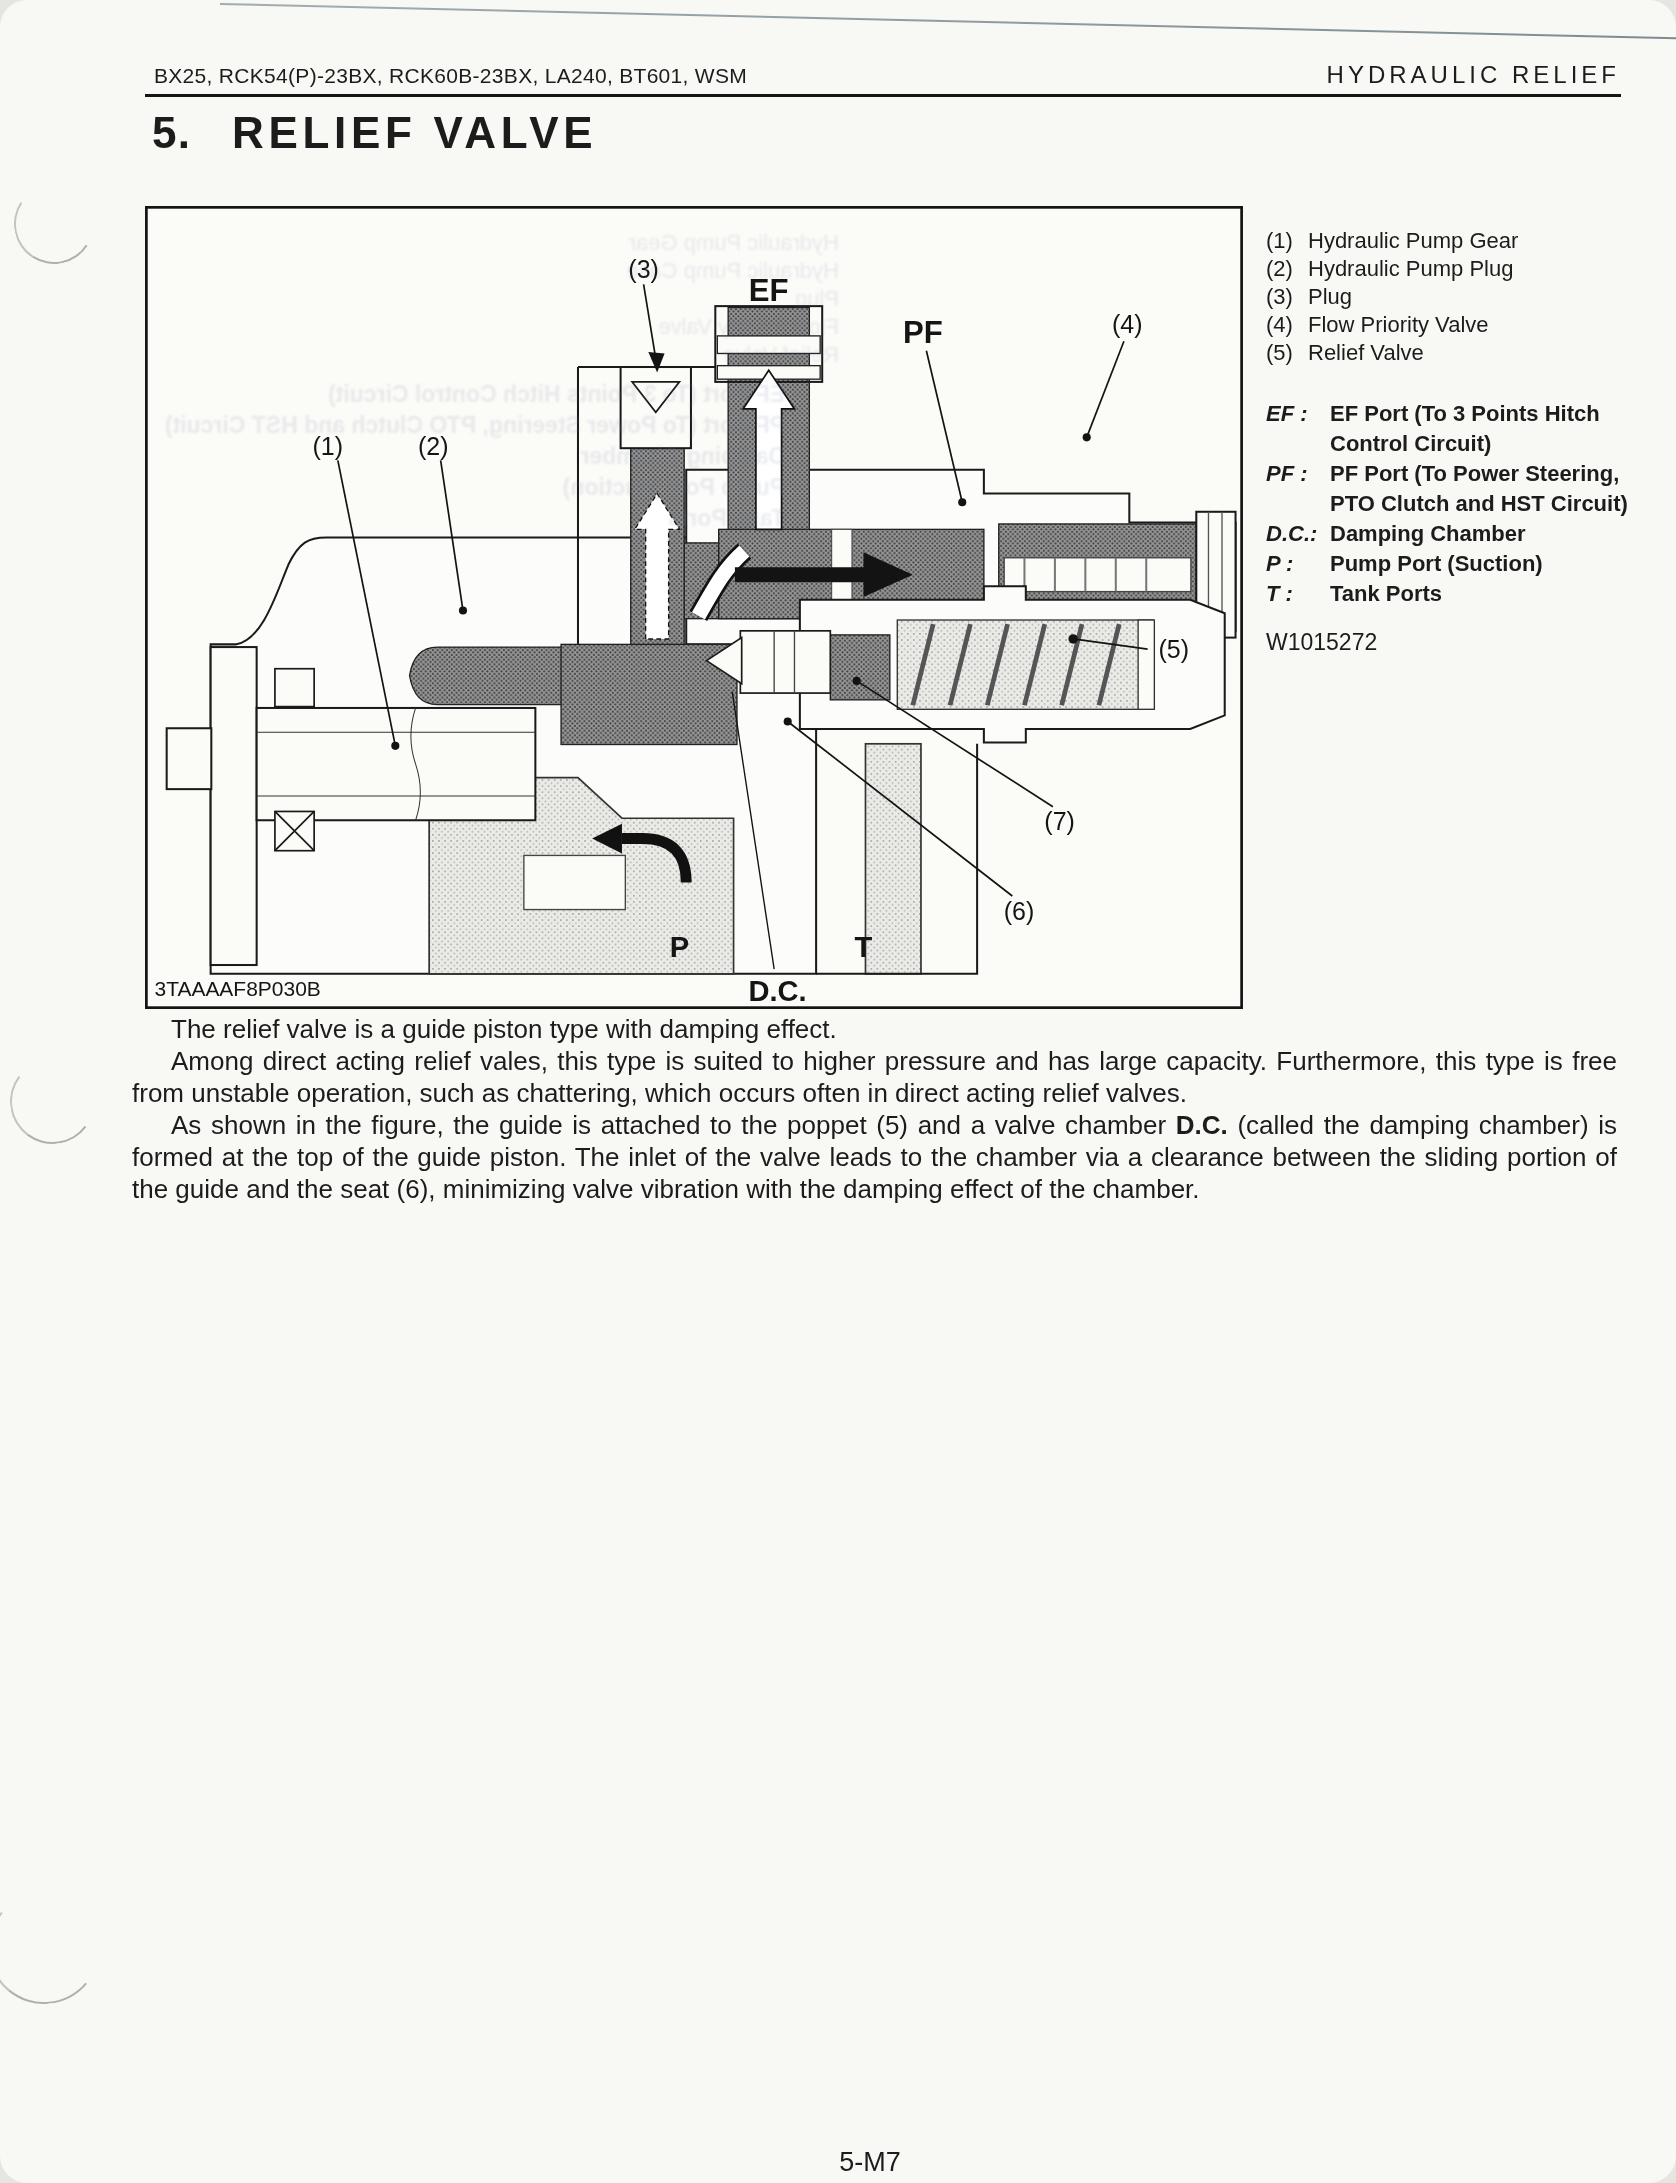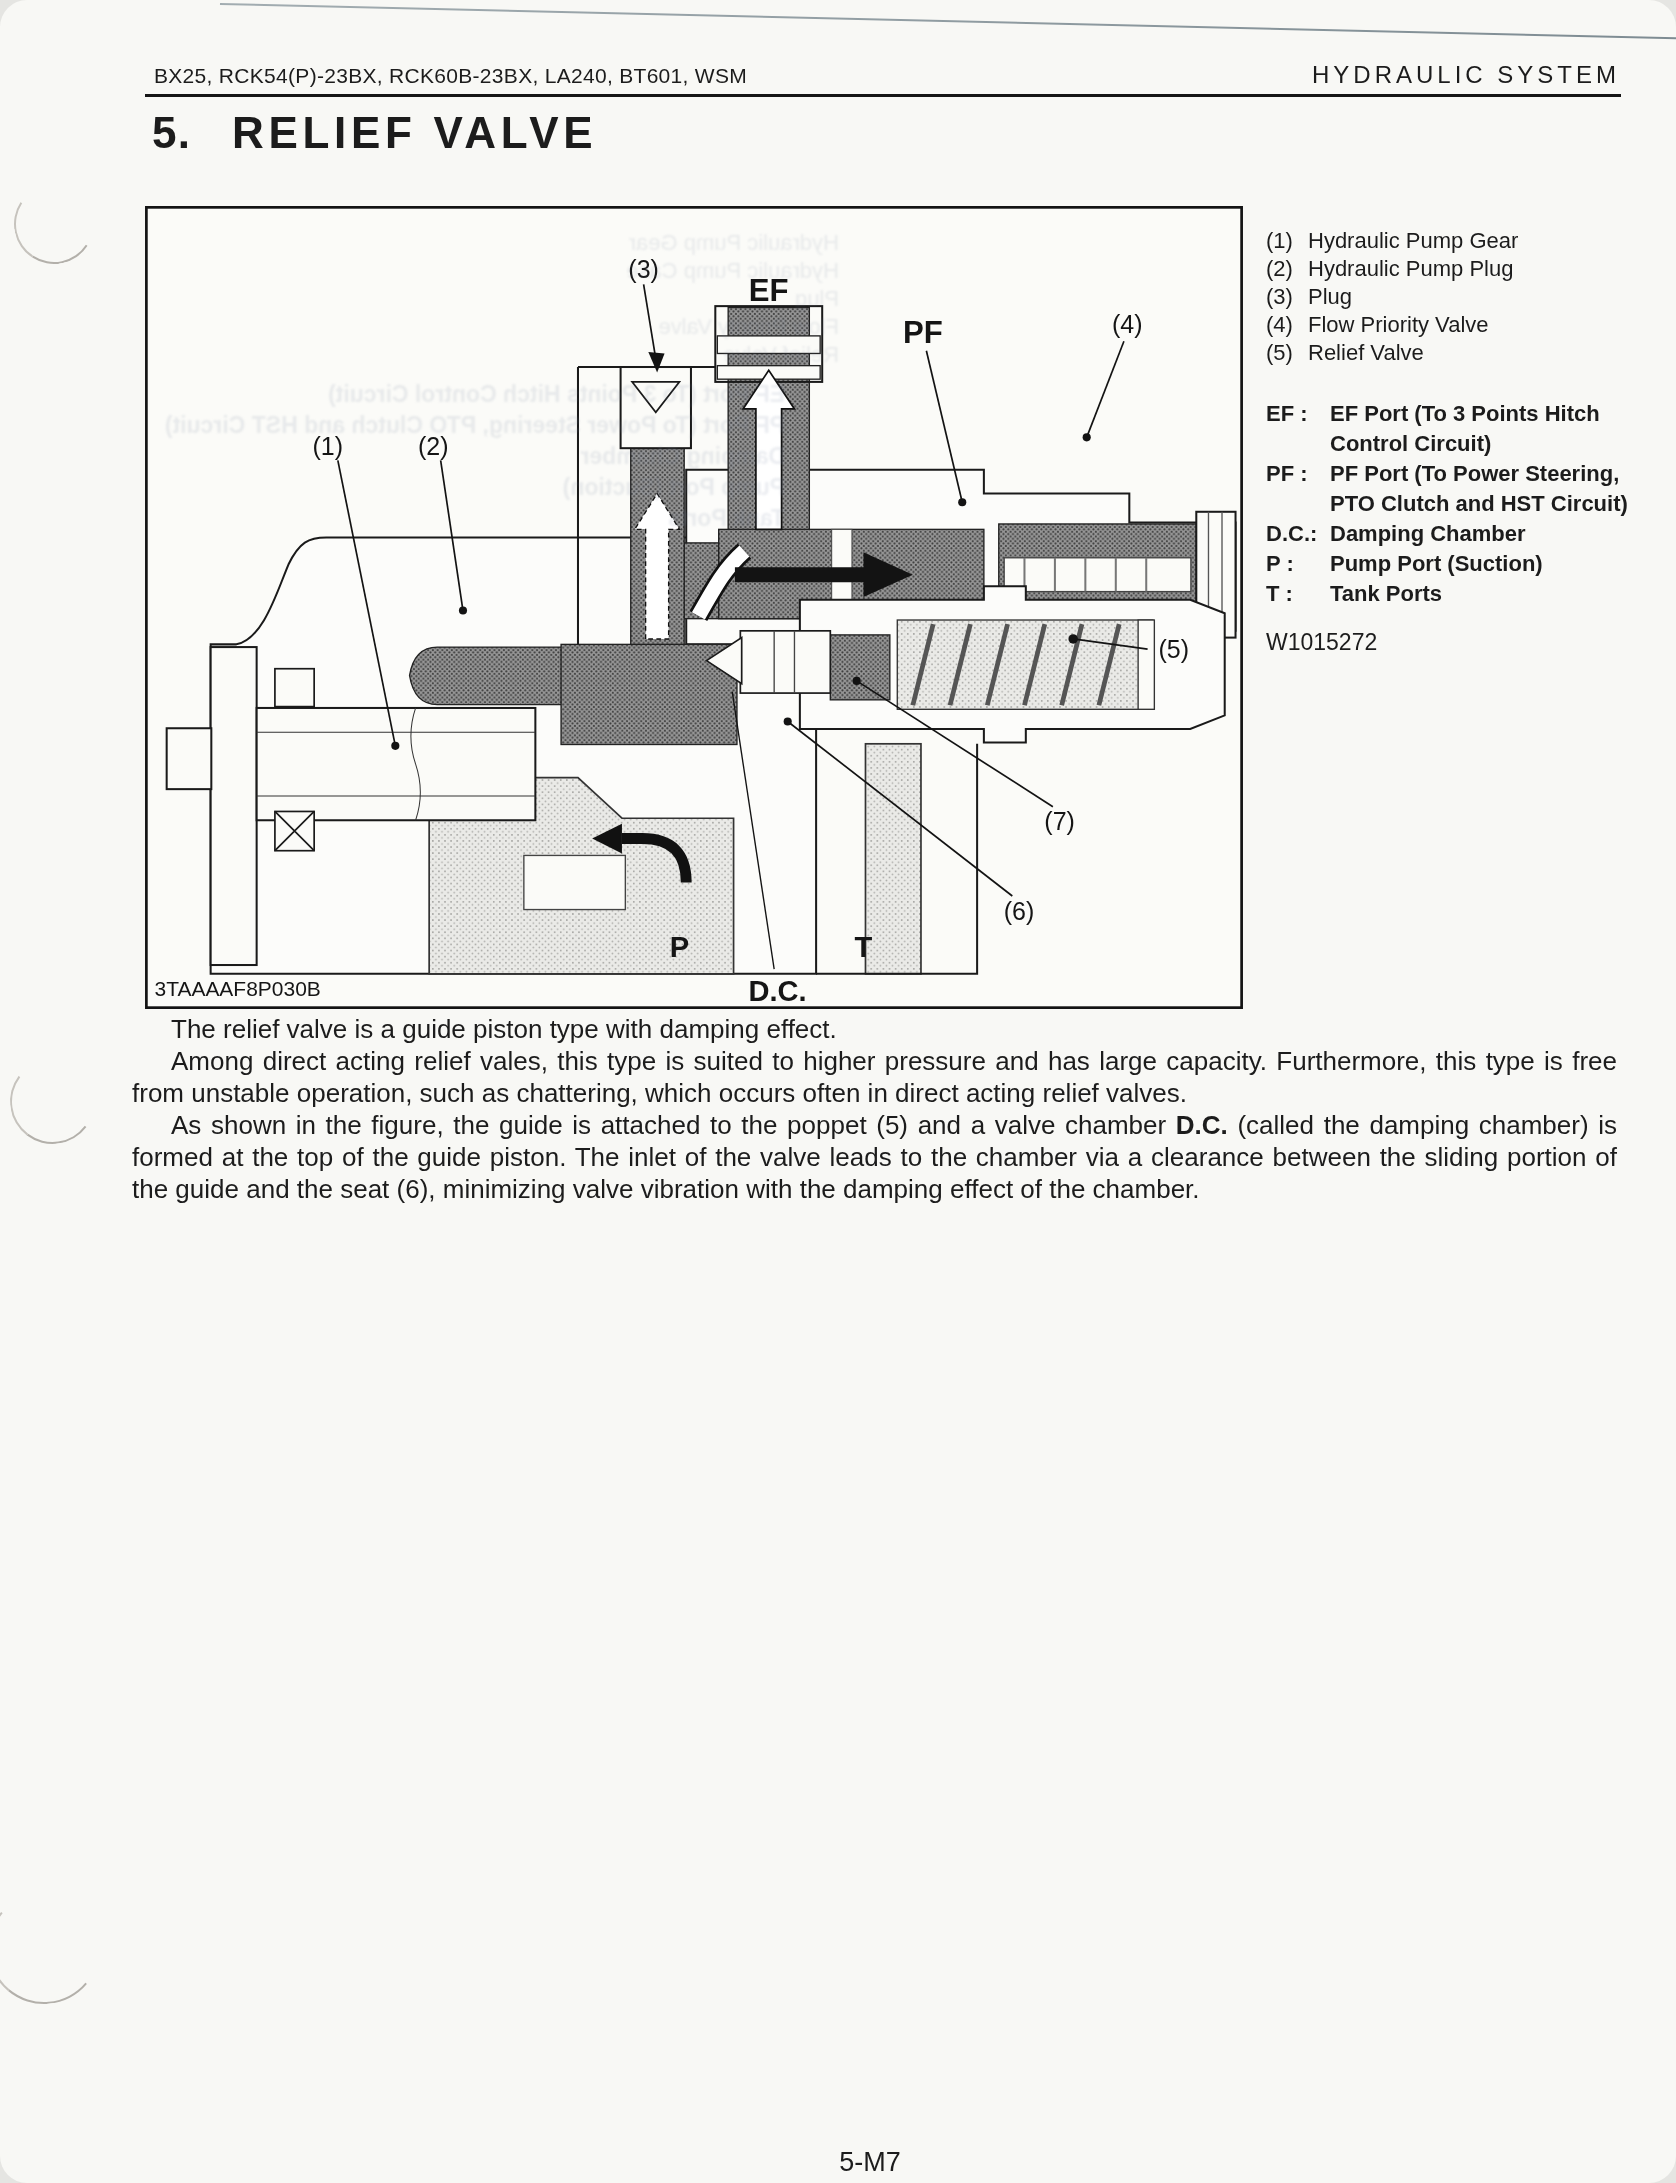--- a/index.html
+++ b/index.html
@@ -46,42 +46,42 @@
   text.callout{font-size:37px;}
   text.port-big{font-size:46px; font-weight:bold;}
   text.port-mid{font-size:43px; font-weight:bold;}
   text.figcode{font-size:31px;}
   
   .legend{position:absolute; left:1266px; top:227px; width:379px;}
   .legend-item{display:flex; font-size:22px; line-height:28px;}
   .legend-item .num{width:42px; flex:none;}
   .legend-ports{margin-top:32px;}
   .port-row{display:flex; font-size:22px; line-height:30px; font-weight:bold;}
-  .port-row .key{width:64px; flex:none;}
+  .port-row .key{width:64px; flex:none;font-style:italic;}
   .port-row .val{width:299px;}
   .ref-number{position:absolute; left:1266px; top:629px; width:356px; text-align:left; font-size:23px;}
   
   .body-text{position:absolute; left:132px; top:1013px; width:1485px;
     font-size:26px; line-height:32px; text-align:justify;}
   .body-text p{margin:0; text-indent:39px;}
   
   .footer{position:absolute; left:0; top:2147px; width:1676px; text-align:center; font-size:27px;padding-left:32px;}
 </style>
 </head>
 <body>
 
 <div class="page">
 
   <div class="scanline"></div>
   <div class="punch punch1"></div>
   <div class="punch punch2"></div>
   <div class="punch punch3"></div>
 
   <div class="header-left">BX25, RCK54(P)-23BX, RCK60B-23BX, LA240, BT601, WSM</div>
-  <div class="header-right">HYDRAULIC SYSTEM</div>
+  <div class="header-right">HYDRAULIC RELIEF</div>
   <div class="header-rule"></div>
 
   <div class="title">
     <span class="num">5.</span>
     <span class="txt">RELIEF VALVE</span>
   </div>
 
   <div class="figure">
     <svg viewBox="0 0 1623 1187" width="1098" height="803">
       <defs>

